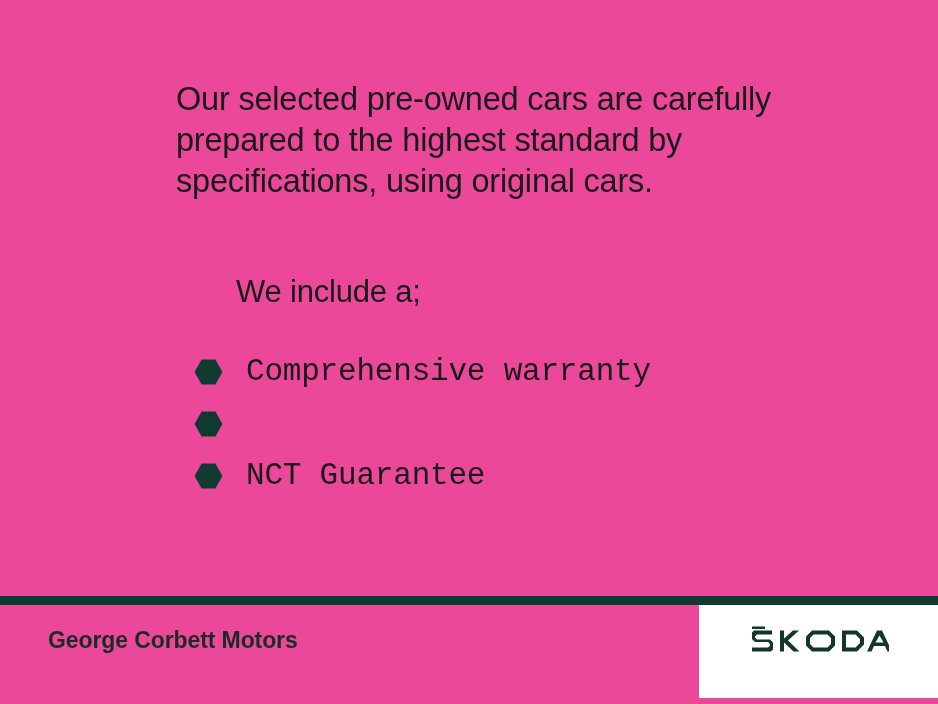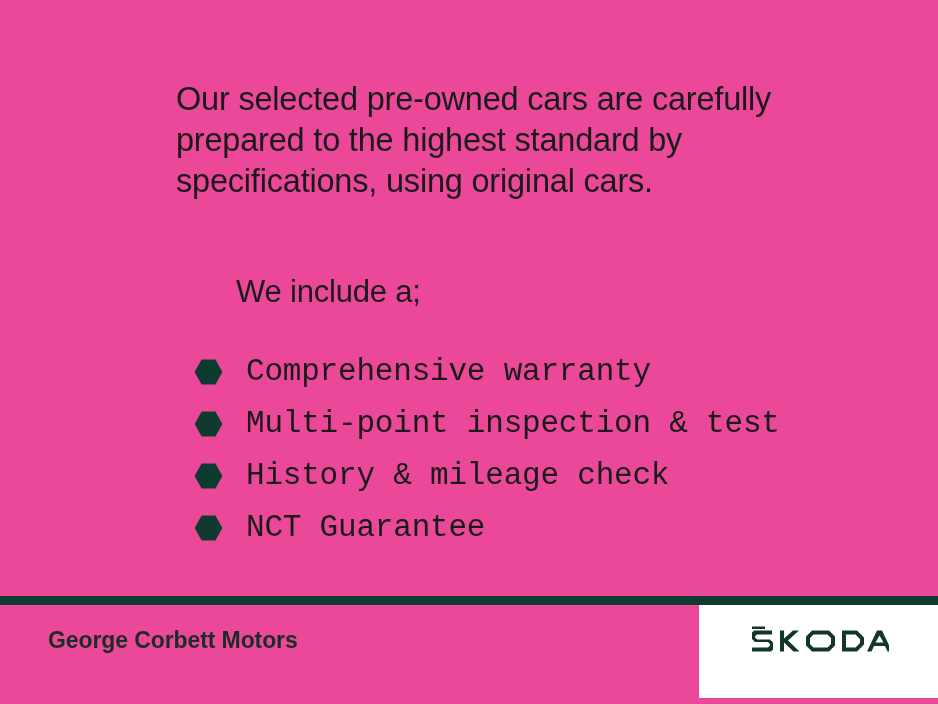--- a/index.html
+++ b/index.html
@@ -186,29 +186,20 @@
         </svg>
       </span>
       <span class="bullet-text">Comprehensive warranty</span>
     </li>
     <li class="bullet-item">
       <span class="hex-bullet">
         <svg viewBox="0 0 29 26" xmlns="http://www.w3.org/2000/svg" aria-hidden="true">
           <polygon points="7.6,0.6 21.4,0.6 28.4,13 21.4,25.4 7.6,25.4 0.6,13" fill="#0e3a2f"></polygon>
         </svg>
       </span>
-      <span class="bullet-text">Multi-point inspection &amp; test</span>
-    </li>
-    <li class="bullet-item">
-      <span class="hex-bullet">
-        <svg viewBox="0 0 29 26" xmlns="http://www.w3.org/2000/svg" aria-hidden="true">
-          <polygon points="7.6,0.6 21.4,0.6 28.4,13 21.4,25.4 7.6,25.4 0.6,13" fill="#0e3a2f"></polygon>
-        </svg>
-      </span>
-      <span class="bullet-text">History &amp; mileage check</span>
     </li>
     <li class="bullet-item">
       <span class="hex-bullet">
         <svg viewBox="0 0 29 26" xmlns="http://www.w3.org/2000/svg" aria-hidden="true">
           <polygon points="7.6,0.6 21.4,0.6 28.4,13 21.4,25.4 7.6,25.4 0.6,13" fill="#0e3a2f"></polygon>
         </svg>
       </span>
       <span class="bullet-text">NCT Guarantee</span>
     </li>
   </ul>

